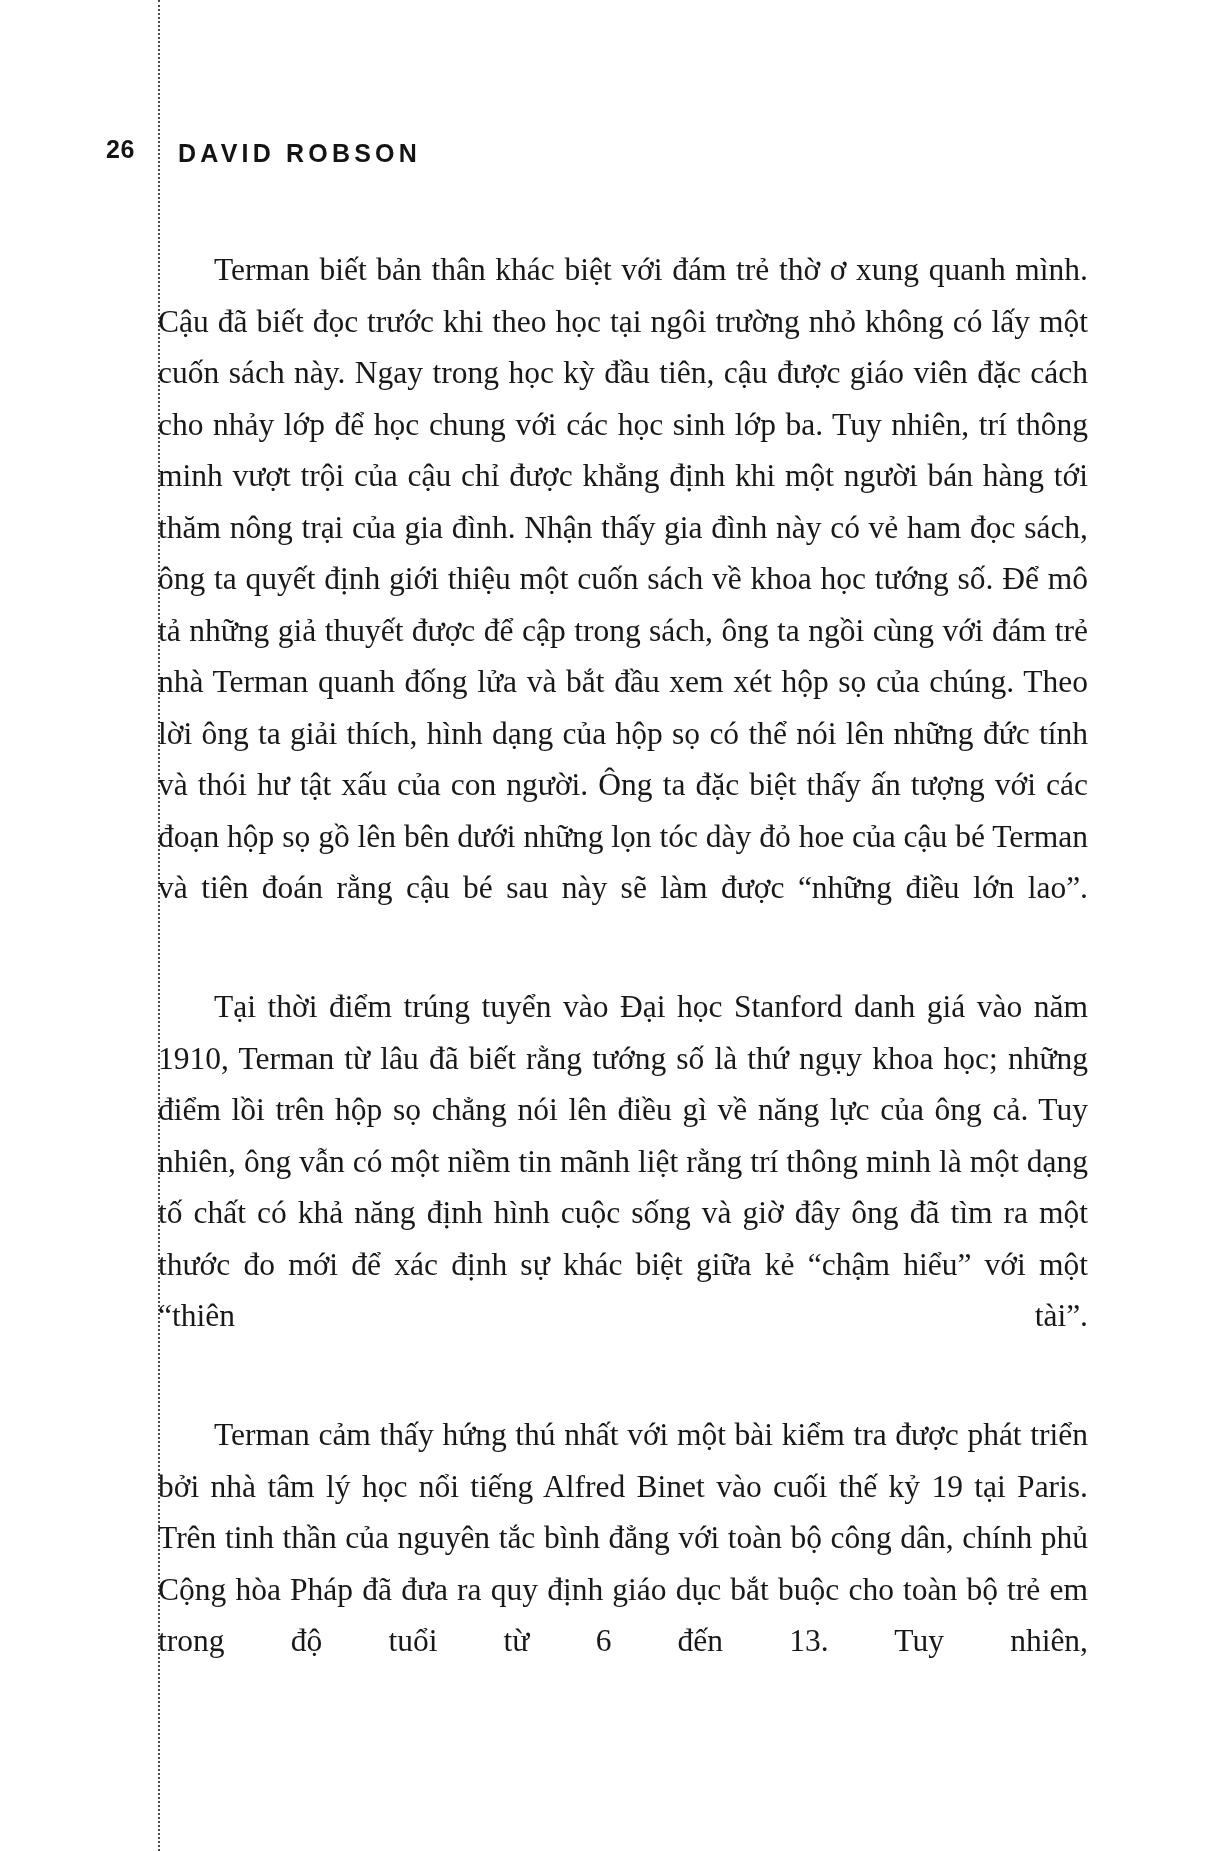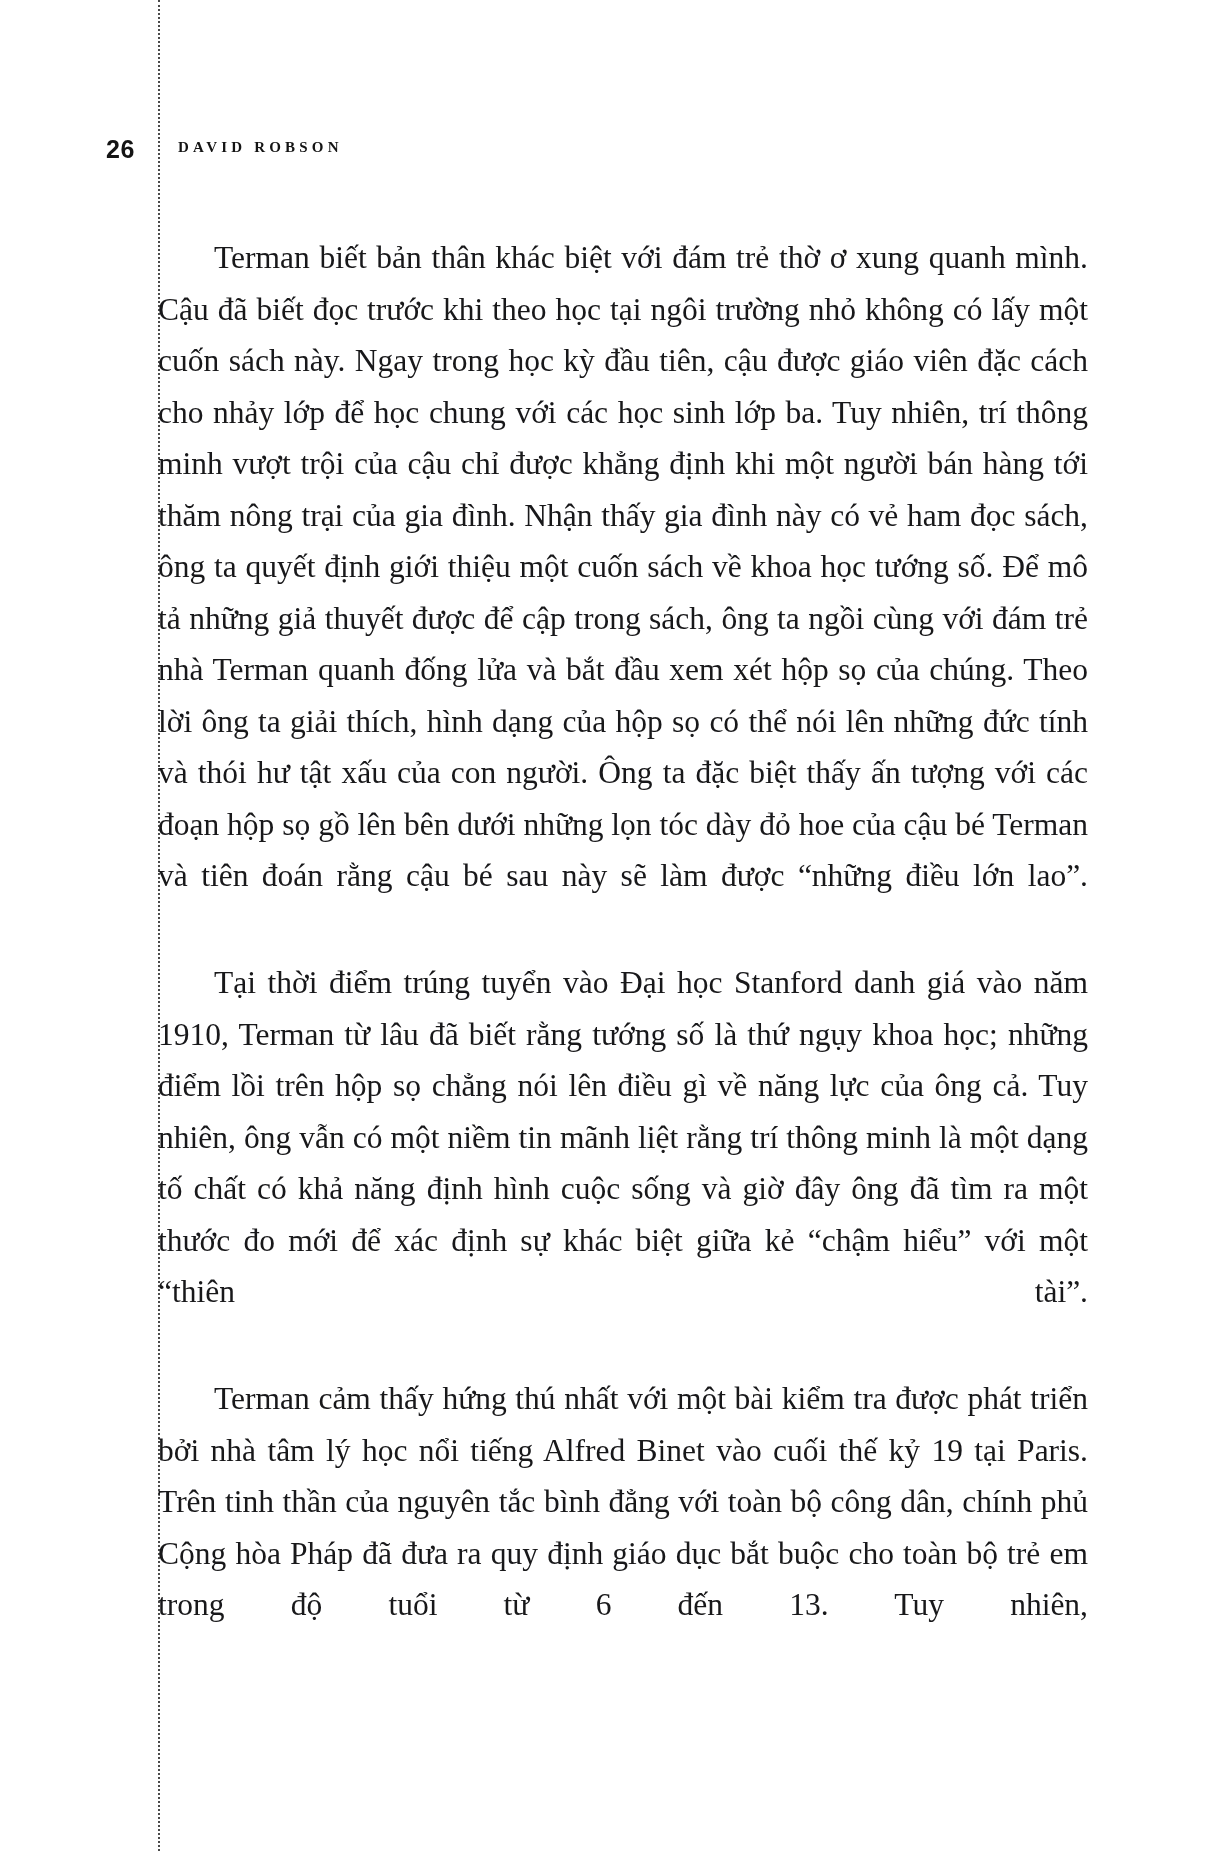--- a/index.html
+++ b/index.html
@@ -43,36 +43,36 @@
     font-weight: bold;
     font-size: 25px;
     letter-spacing: 0.5px;
     color: #141414;
     margin-left: 8px;
   }
   .author-name {
     position: absolute;
     left: 178px;
     top: 4px;
-    font-family: Liberation Serif, serif;
-    font-size: 15px;
+    font-family: Liberation Sans, sans-serif;
+    font-size: 25px;
     font-weight: 600;
     letter-spacing: 4.2px;
     color: #141414;
   }
 
   
   .text-block {
     position: absolute;
     left: 158px;
     top: 228px;
     width: 930px;
   }
   .para {
-    margin: 4px 0 4px 0;
+    margin: 16px 0 4px 0;
     font-size: 31.5px;
     line-height: 51.5px;
     text-align: justify;
     text-justify: inter-word;
     hyphens: none;
     color: #18181a;
   }
   .para.indent {
     text-indent: 56px;
   }

